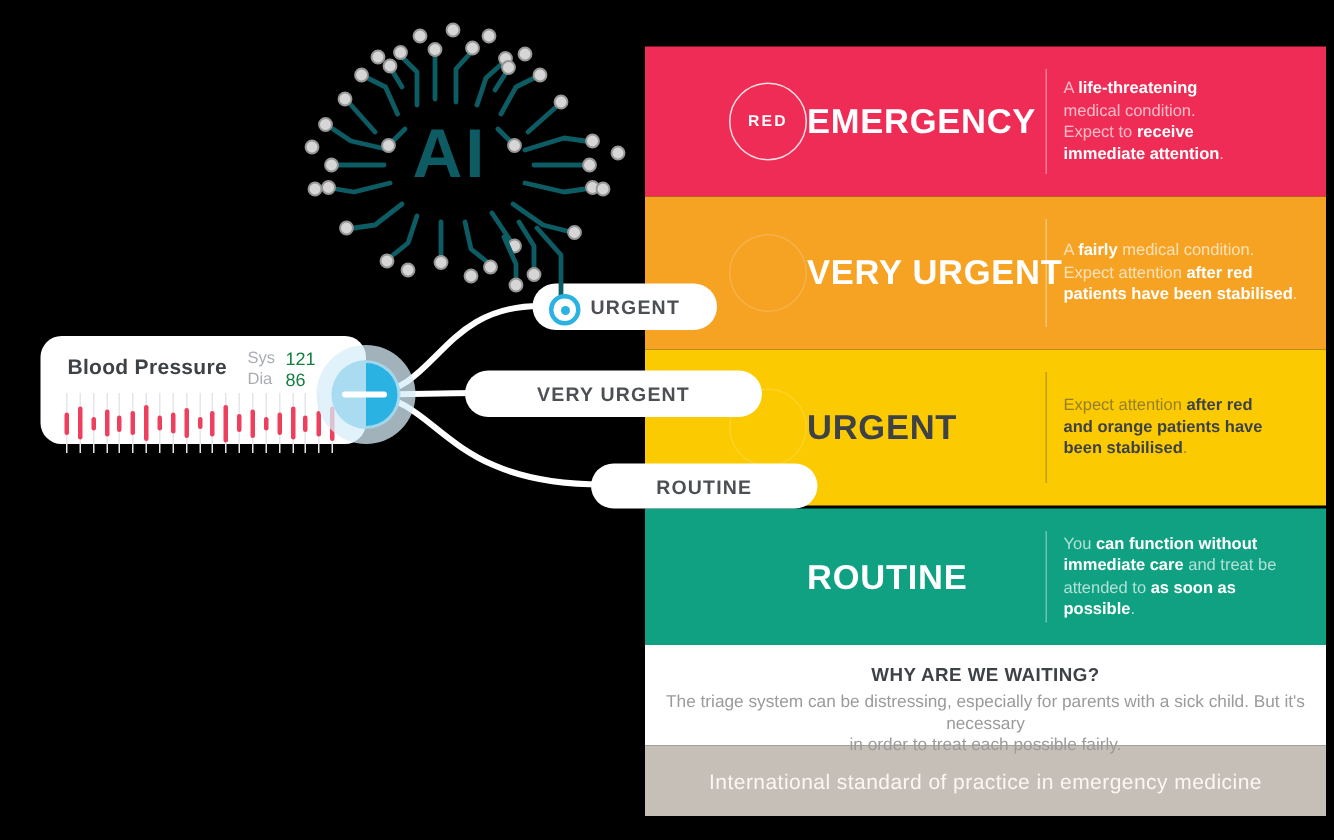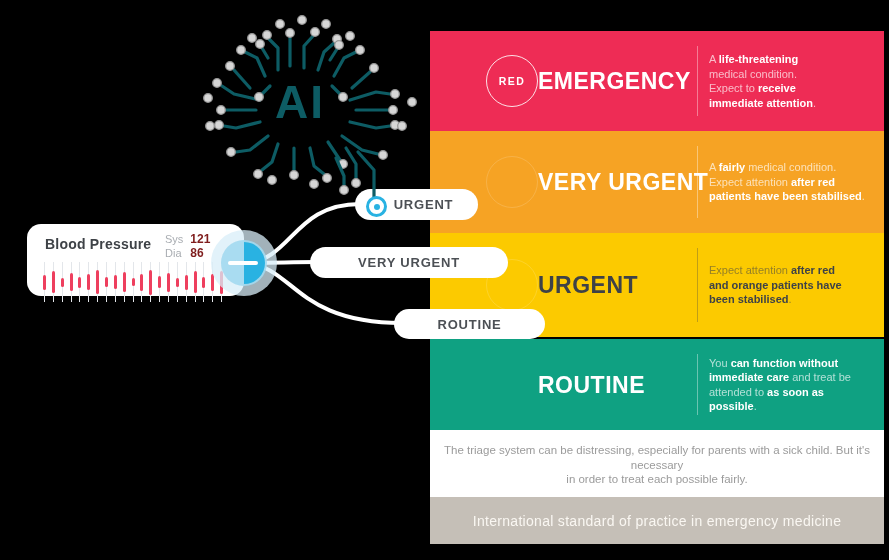--- a/index.html
+++ b/index.html
@@ -9,21 +9,21 @@
 
   
   #curves{left:0;top:0;width:889px;height:560px;z-index:2;pointer-events:none;}
 
   
   #bp-card{left:27px;top:224px;width:217px;height:72px;background:#fff;border-radius:14px;z-index:3;}
   #bp-title{left:18px;top:12px;font-size:14px;font-weight:800;color:#3e4247;letter-spacing:.2px;}
   #bp-vitals{left:138px;top:9px;font-size:11px;line-height:13px;color:#a9adb2;}
   #bp-vitals table{border-collapse:collapse;}
   #bp-vitals td{padding:0 0 1px 0;font-size:11px;color:#a9adb2;}
-  #bp-vitals td.v{font-weight:700;color:#7f1d1d;font-size:12px;padding-left:7px;}
+  #bp-vitals td.v{font-weight:400;color:#15803d;font-size:12px;padding-left:7px;}
   #waveform{left:16px;top:38px;width:186px;height:40px;}
   .wf-slot{position:absolute;top:0;height:40px;width:3px;}
   .wf-line{position:absolute;left:1px;top:0;width:1px;height:40px;background:#e3e6ea;}
   .wf-bar{position:absolute;left:0;width:3px;background:#ee3f5e;border-radius:2px;}
 
   
   .node-glow1{left:211px;top:230px;width:66px;height:66px;border-radius:50%;
               background:#d8eef8;opacity:.75;z-index:4;}
   .node-glow2{left:221px;top:240px;width:46px;height:46px;border-radius:50%;
               background:#a3d9ef;opacity:.9;z-index:4;}
@@ -295,20 +295,21 @@
       <div class="desc on-yellow"><span>Expect attention </span><span class="b">after red</span><br><span class="b">and orange patients have</span><br><span class="b">been stabilised</span><span>.</span></div>
     </div>
 
     <div class="band band-green">
       <div class="row-title">ROUTINE</div>
       <div class="divider"></div>
       <div class="desc"><span>You </span><span class="b">can function without</span><br><span class="b">immediate care</span><span> and treat be</span><br><span>attended to </span><span class="b">as soon as possible</span><span>.</span></div>
     </div>
 
     <div id="why">
+      <div id="why-title">WHY ARE WE WAITING?</div>
       <div class="why-line">The triage system can be distressing, especially for parents with a sick child. But it's necessary</div>
       <div class="why-line">in order to treat each possible fairly.</div>
     </div>
 
     <div id="footer-bar">International standard of practice in emergency medicine</div>
   </div>
 
 </div>
 
 </body></html>

